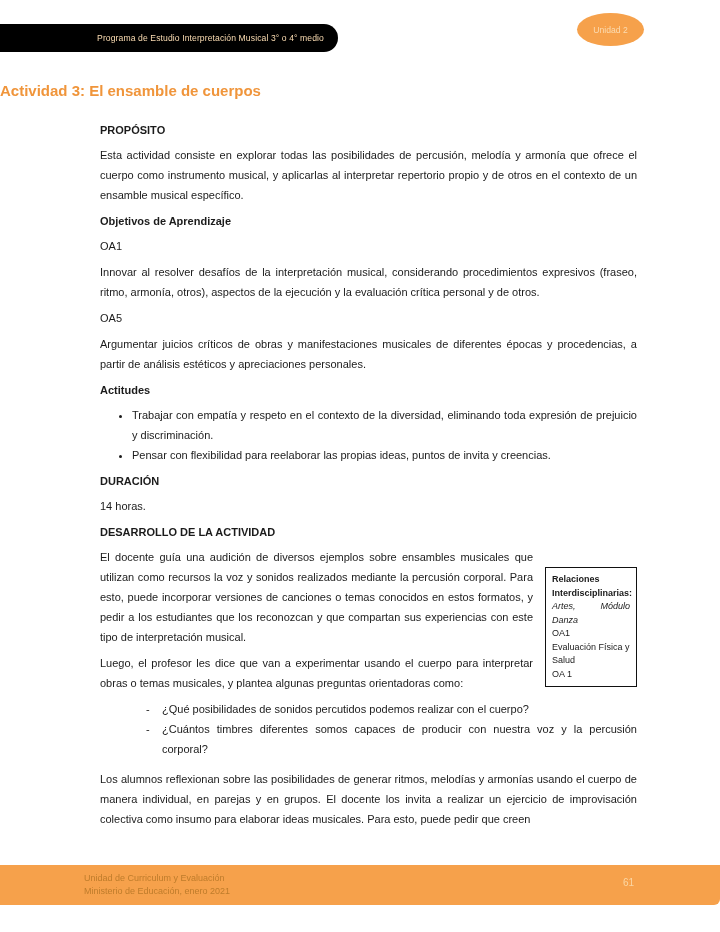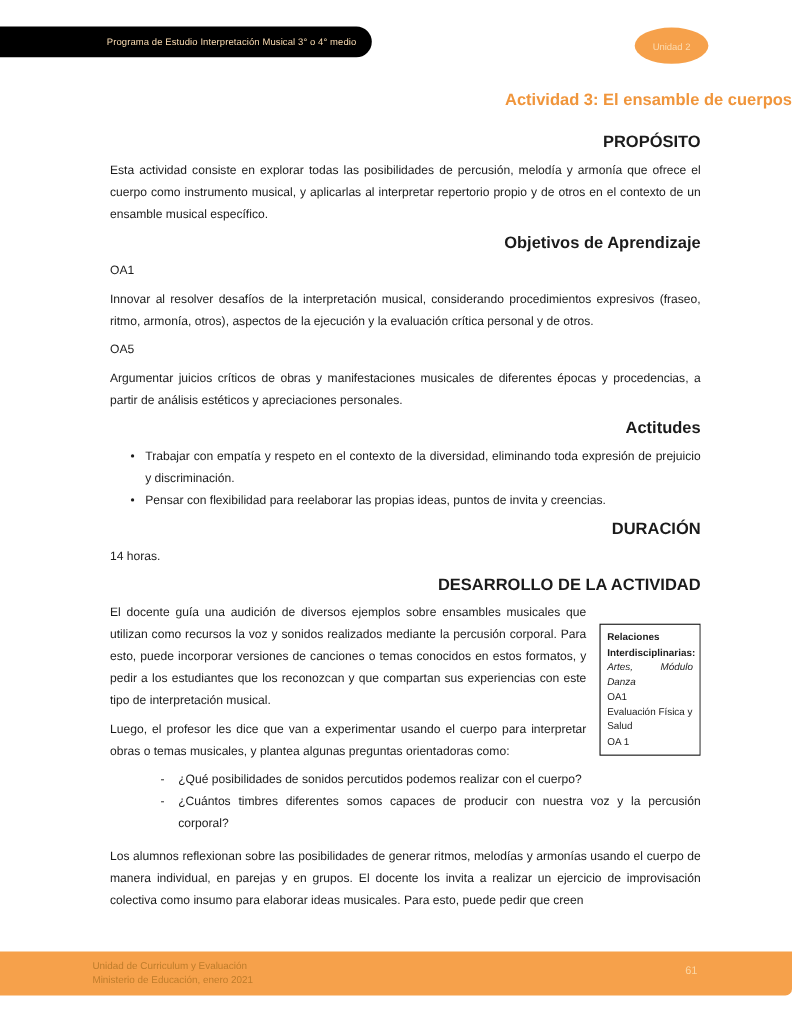--- a/index.html
+++ b/index.html
@@ -16,37 +16,37 @@
   
   .program-banner{
     position:absolute;left:0;top:24px;width:338px;height:28px;
     background:#000000;
     border-radius:0 14px 14px 0;
     display:flex;align-items:center;justify-content:flex-end;
     padding-right:14px;box-sizing:border-box;
     font-size:8.6px;color:#FBDCB2;letter-spacing:.1px;
   }
   .unit-badge{
-    position:absolute;left:577px;top:25px;width:67px;height:33px;
+    position:absolute;left:577px;top:13px;width:67px;height:33px;
     background:#F6A14B;border-radius:50%;
     display:flex;align-items:center;justify-content:center;
     font-size:8.6px;color:#FBDCB2;
   }
   .activity-title{
     position:absolute;left:0;top:82px;width:720px;
-    text-align:right;font-size:15px;font-weight:bold;color:#F0953B;
+    text-align:left;font-size:15px;font-weight:bold;color:#F0953B;
   }
 
   
   .content{
     position:absolute;left:100px;top:120px;width:537px;
     font-size:11px;line-height:20px;
     max-height:740px;overflow:hidden;
   }
-  .content h3{font-size:15px;line-height:20px;font-weight:bold;margin:0 0 5px;text-align:right;}
+  .content h3{font-size:11px;line-height:20px;font-weight:bold;margin:0 0 5px;}
   .content p{margin:0 0 6px;text-align:justify;}
   .code-line{margin:0 0 5px;text-align:left;}
   .mt-lg{margin-top:18px;}
   .mt-md{margin-top:10px;}
   .mt-xl{margin-top:30px;}
 
   ul.disc-list{margin:0 0 6px;padding-left:32px;}
   ul.disc-list li{text-align:justify;margin:0;}
 
   ul.dash-list{margin:4px 0 10px;padding-left:46px;list-style:none;}

